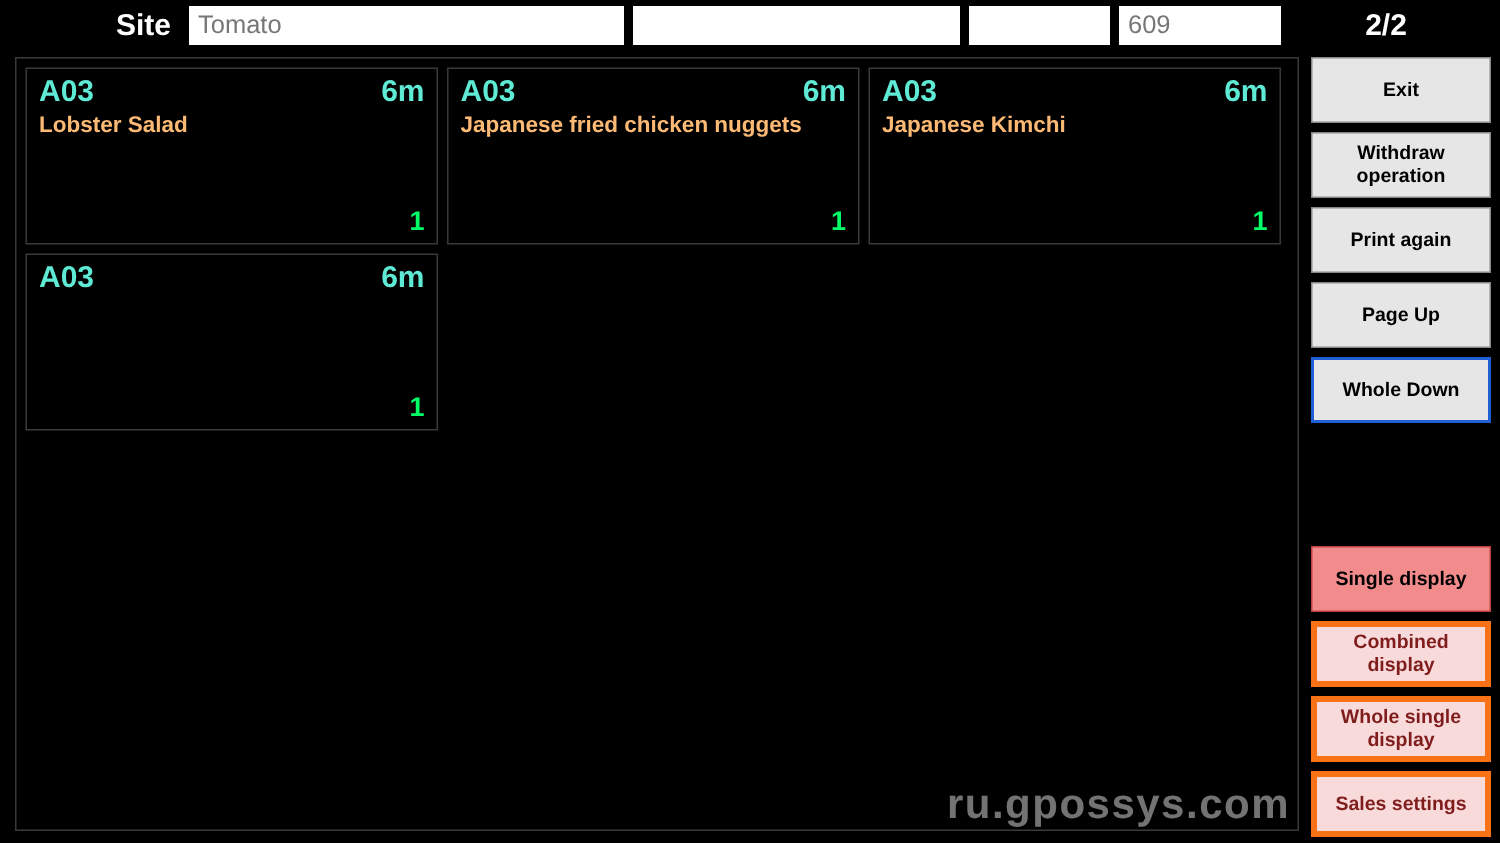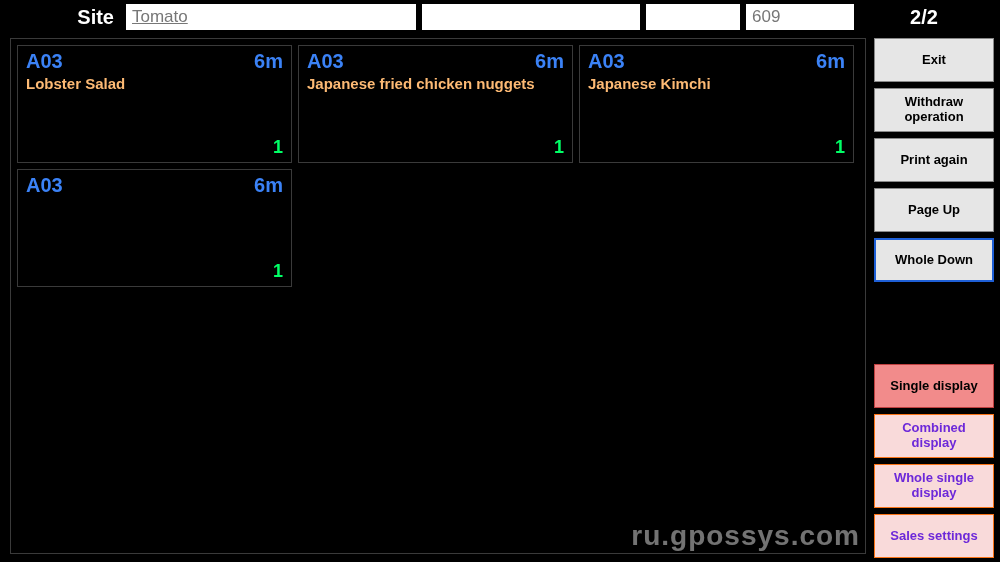--- a/index.html
+++ b/index.html
@@ -26,21 +26,21 @@
     padding-right: 6px;
   }
   .field {
     height: 26px;
     background: #fff;
     border: none;
     color: #777;
     font-size: 17px;
     padding: 2px 6px;
   }
-  .field-site  { width: 290px; text-decoration: underline; }
+  .field-site  { width: 290px; }
   .field-mid   { width: 218px; }
   .field-small { width: 94px; }
   .field-num   { width: 108px; }
   .page-ind {
     font-size: 20px;
     font-weight: 700;
     width: 128px;
     text-align: center;
   }
   .main {
@@ -66,21 +66,21 @@
     display: flex;
     flex-direction: column;
     justify-content: space-between;
     cursor: pointer;
   }
   .card-top {
     display: flex;
     justify-content: space-between;
     font-size: 20px;
     font-weight: 700;
-    color: #3b82f6;
+    color: #5eead4;
   }
   .card-name {
     font-size: 15px;
     font-weight: 700;
     color: #fdba74;
     margin-top: 2px;
   }
   .card-qty {
     text-align: right;
     font-size: 18px;
@@ -103,21 +103,21 @@
     align-items: center;
     justify-content: center;
     text-align: center;
     line-height: 1.15;
     cursor: pointer;
     padding: 0 4px;
   }
   .btn-gray { background: #e6e6e6; color: #000; }
   .btn-gray.active { border: 2px solid #1e5fd6; }
   .btn-red  { background: #f28b8b; color: #000; border: 1px solid #c04040; }
-  .btn-pink { background: #f9dada; color: #6d28d9; border: 1px solid #f97316; }
+  .btn-pink { background: #f9dada; color: #7f1d1d; border: 4px solid #f97316; }
   .spacer { flex: 1; }
   .watermark {
     position: absolute;
     bottom: 10px;
     right: 140px;
     font-size: 28px;
     font-weight: 600;
     color: rgba(255,255,255,0.45);
     letter-spacing: 1px;
     pointer-events: none;

